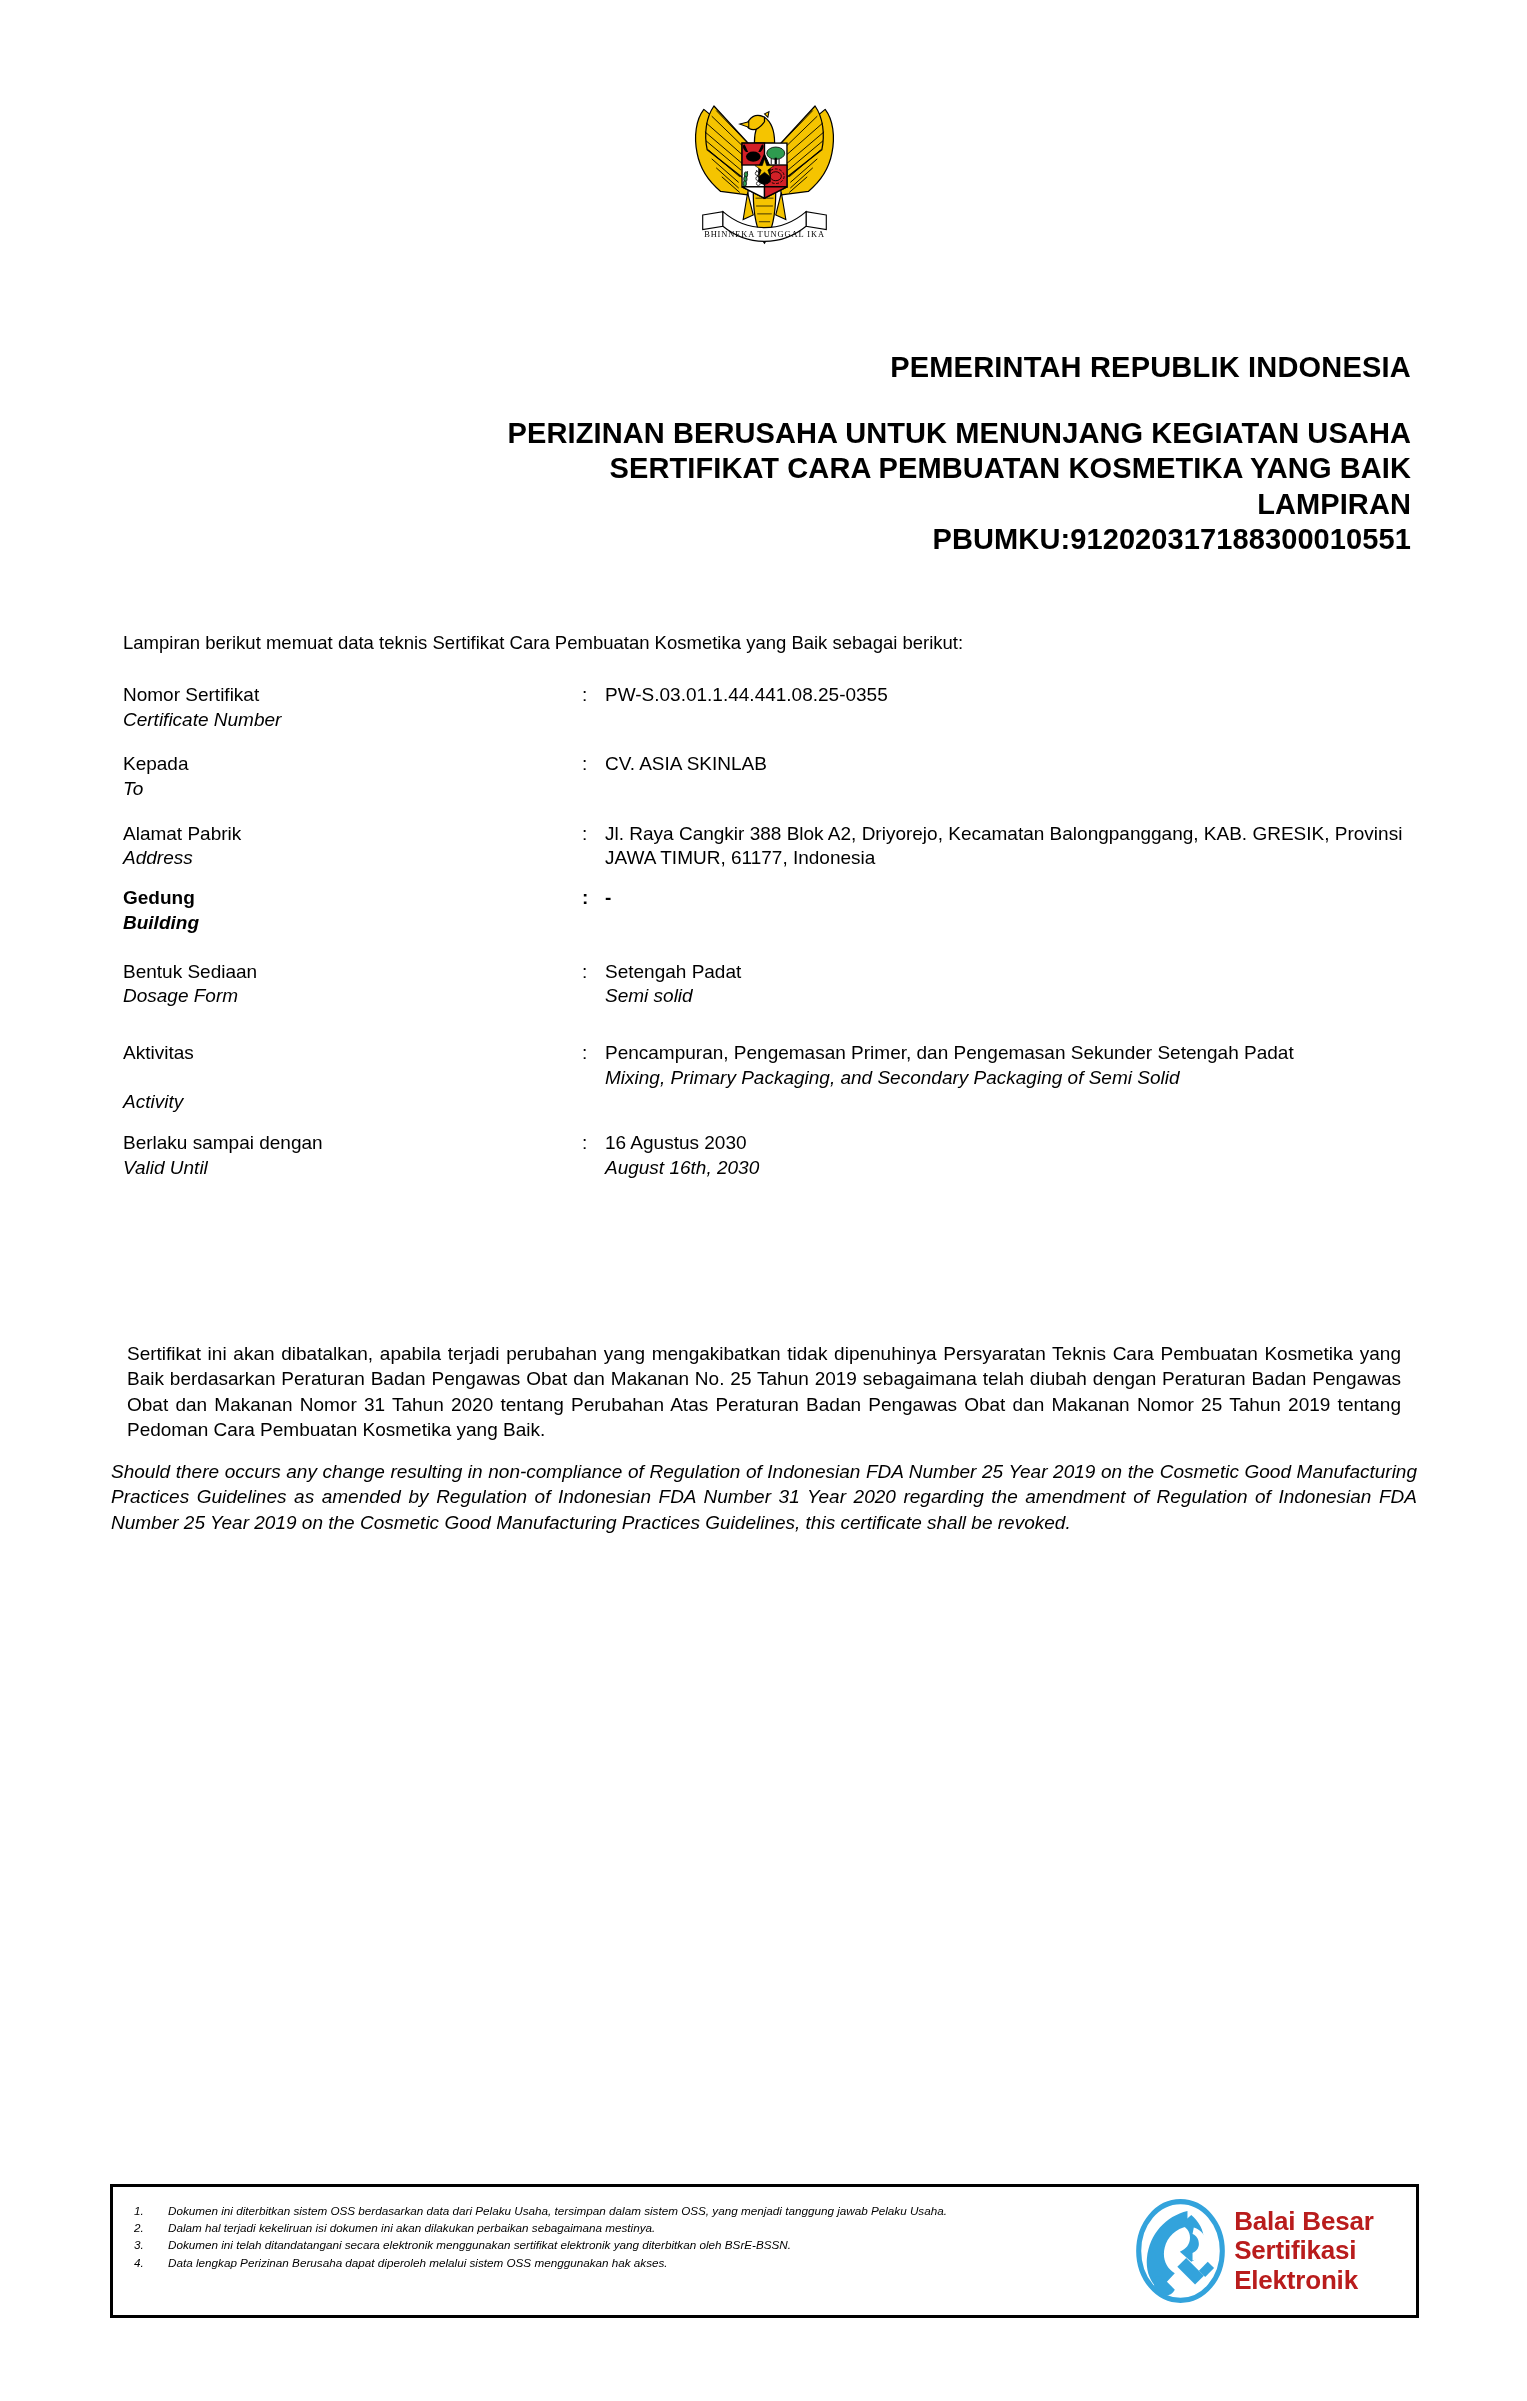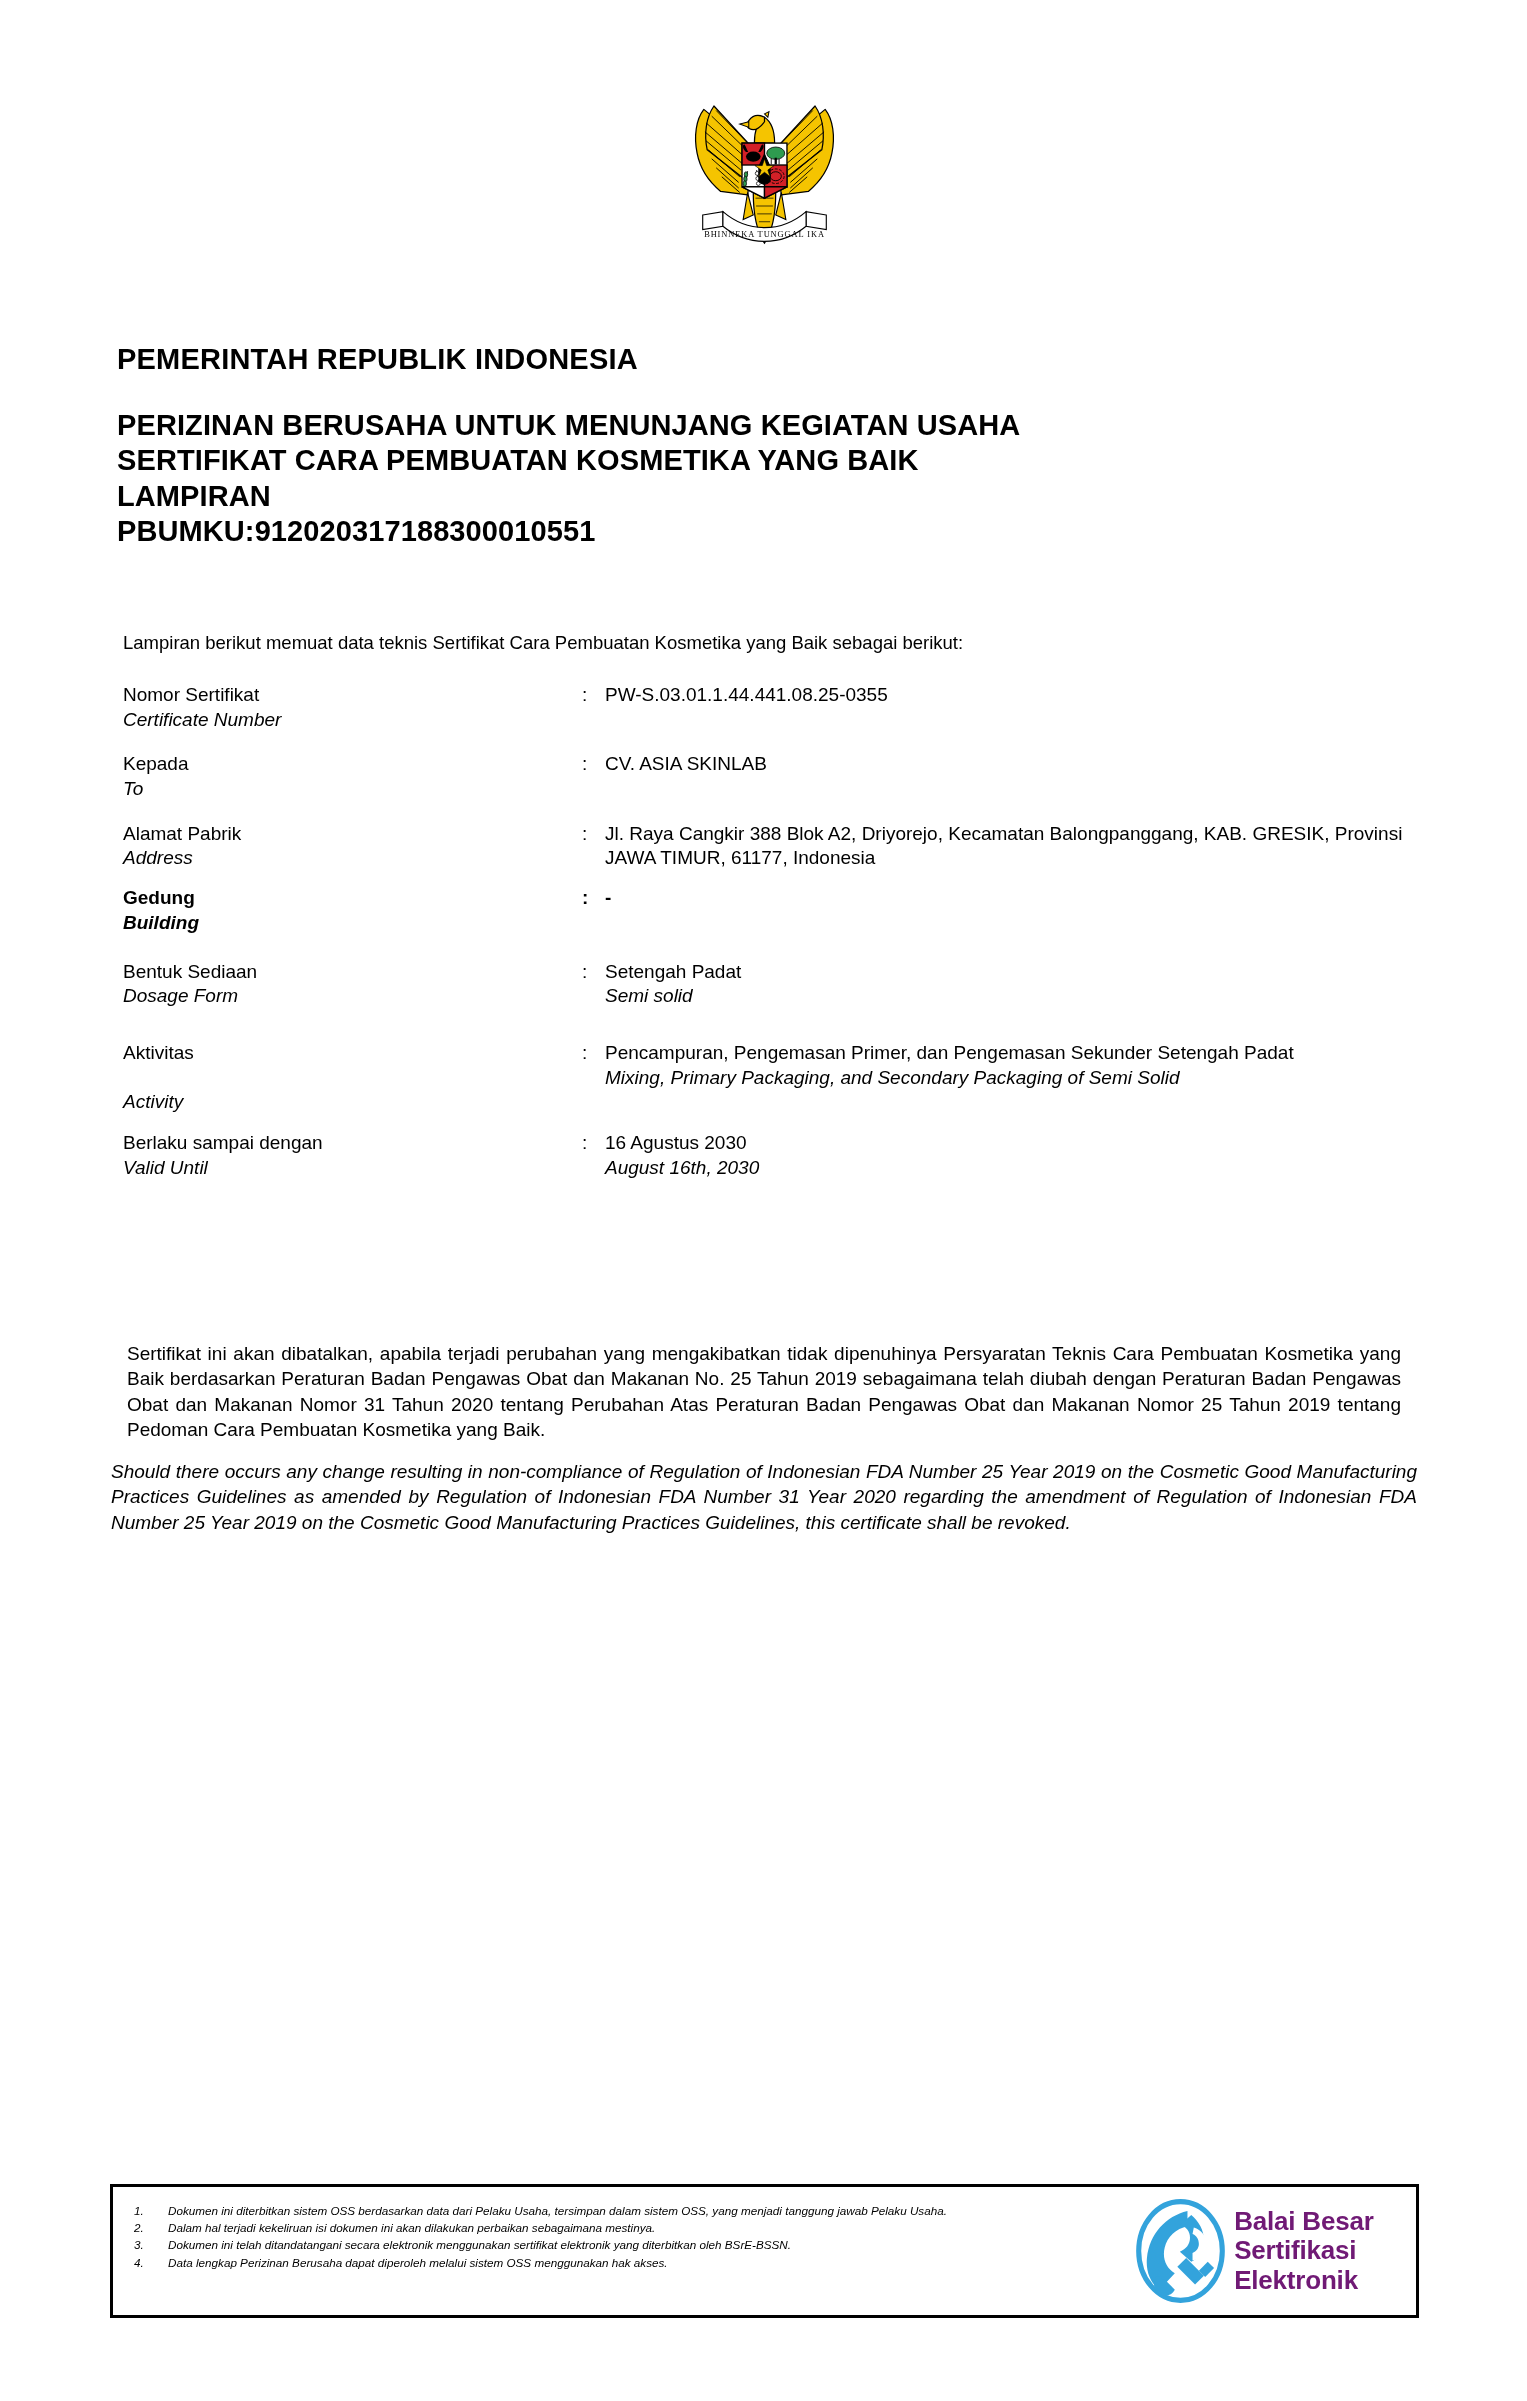--- a/index.html
+++ b/index.html
@@ -35,24 +35,24 @@
   }
   .emblem {
     width: 191px;
     height: 179px;
     display: block;
   }
 
   
   .title-block {
     position: absolute;
-    top: 345px;
+    top: 353px;
     left: 117px;
     width: 1294px;
-    text-align: left;
+    text-align: right;
   }
   .title-line-1 {
     font-size: 29px;
     font-weight: bold;
     letter-spacing: 0.2px;
     line-height: 1.0;
     margin-bottom: 34px;
   }
   .title-line-2,
   .title-line-3,
@@ -415,21 +415,21 @@
     <div class="footer-logo">
       <svg class="logo-mark" viewBox="0 0 150 170" aria-hidden="true">
         <ellipse cx="75" cy="85" rx="66" ry="78" fill="none" stroke="#33A3DC" stroke-width="8"></ellipse>
         <path d="M86 22 C52 30 26 58 22 96 C20 118 28 136 42 146 L66 120 C52 112 46 96 50 80 C54 62 68 50 86 46 Z" fill="#33A3DC"></path>
         <path d="M92 28 C104 38 112 52 112 68 C112 84 104 96 92 102 L74 86 C84 82 90 74 90 64 C90 54 84 46 74 44 Z" fill="#33A3DC"></path>
         <path d="M96 48 C108 52 116 62 116 74 C116 88 106 98 94 100 L94 88 C100 86 104 80 104 74 C104 66 100 60 94 58 Z" fill="#fff"></path>
         <path d="M84 96 L112 124 L98 138 L70 110 Z" fill="#33A3DC"></path>
         <path d="M104 116 L118 102 L128 112 L114 126 Z" fill="#33A3DC"></path>
         <path d="M38 124 C30 136 32 148 44 154 C52 158 62 154 66 146 L52 132 Z" fill="#33A3DC"></path>
       </svg>
-      <div class="logo-text" style="color:#701a75">
+      <div class="logo-text" style="color:#b91c1c">
         <span>Balai Besar</span>
         <span>Sertifikasi</span>
         <span>Elektronik</span>
       </div>
     </div>
   </div>
 
 </div>
 
 

